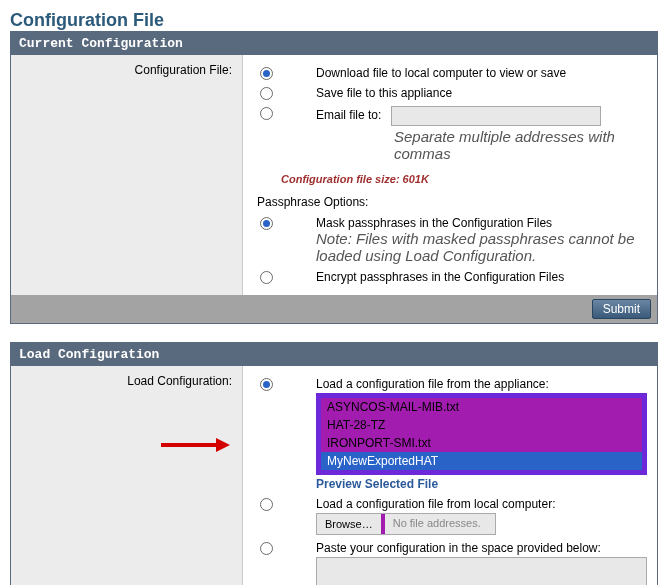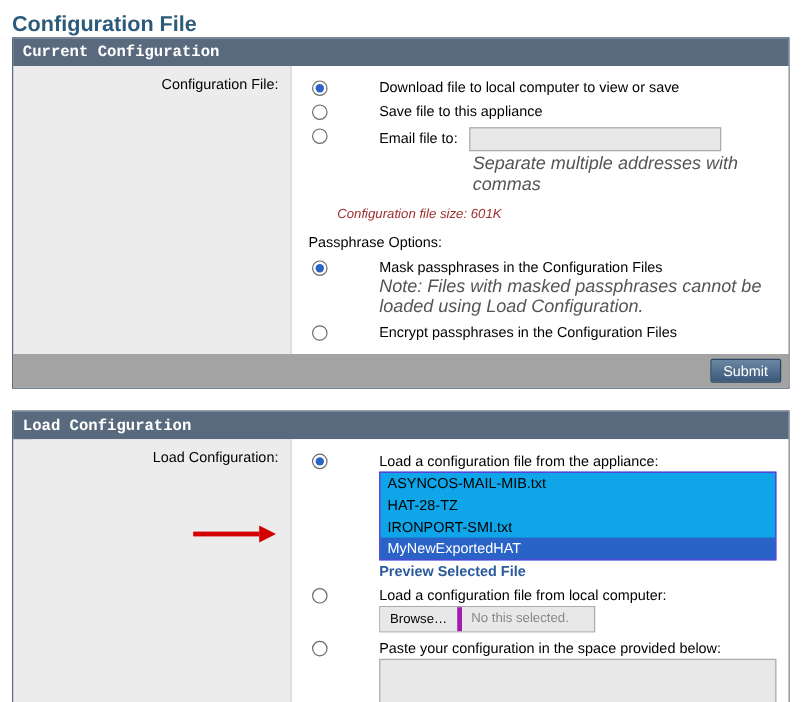--- a/index.html
+++ b/index.html
@@ -66,21 +66,21 @@
   }
   .sub-note {
     font-style: italic;
     color: #555;
     font-size: 15px;
   }
   .sub-note-red {
     font-style: italic;
     color: #a03030;
     font-size: 11px;
-    font-weight: normal;
+    font-weight: bold;
     margin: 8px 0 8px 28px;
   }
   .email-input {
     width: 210px;
     height: 20px;
     background: #e8e8e8;
     border: 1px solid #aaa;
     margin-left: 6px;
     vertical-align: middle;
   }
@@ -97,22 +97,22 @@
     background: #4a6a8a;
     background: linear-gradient(#6a86a3, #3a5a7a);
     color: #fff;
     border: 1px solid #2a4560;
     font-size: 12px;
     padding: 2px 10px;
     cursor: pointer;
     border-radius: 2px;
   }
   .file-list {
-    border: 1px solid #6d28d9;
-    background: #0ea5e9;
+    border: 5px solid #6d28d9;
+    background: #a21caf;
     width: 100%;
     margin: 2px 0 2px 0;
   }
   .file-list-item {
     padding: 2px 6px;
     font-size: 12px;
     cursor: pointer;
   }
   .file-list-item.selected {
     background: #2a63c8;
@@ -278,21 +278,21 @@
       </div>
 
       <div class="opt-row">
         <div class="opt-radio">
             <span class="radio"></span>
           </div>
         <div class="opt-content">
           <div>Load a configuration file from local computer:</div>
           <div class="browse-row">
             <button class="browse-btn">Browse…</button>
-            <div class="browse-text">No this selected.</div>
+            <div class="browse-text">No file addresses.</div>
           </div>
         </div>
       </div>
 
       <div class="opt-row">
         <div class="opt-radio">
             <span class="radio"></span>
           </div>
         <div class="opt-content">
           <div>Paste your configuration in the space provided below:</div>

